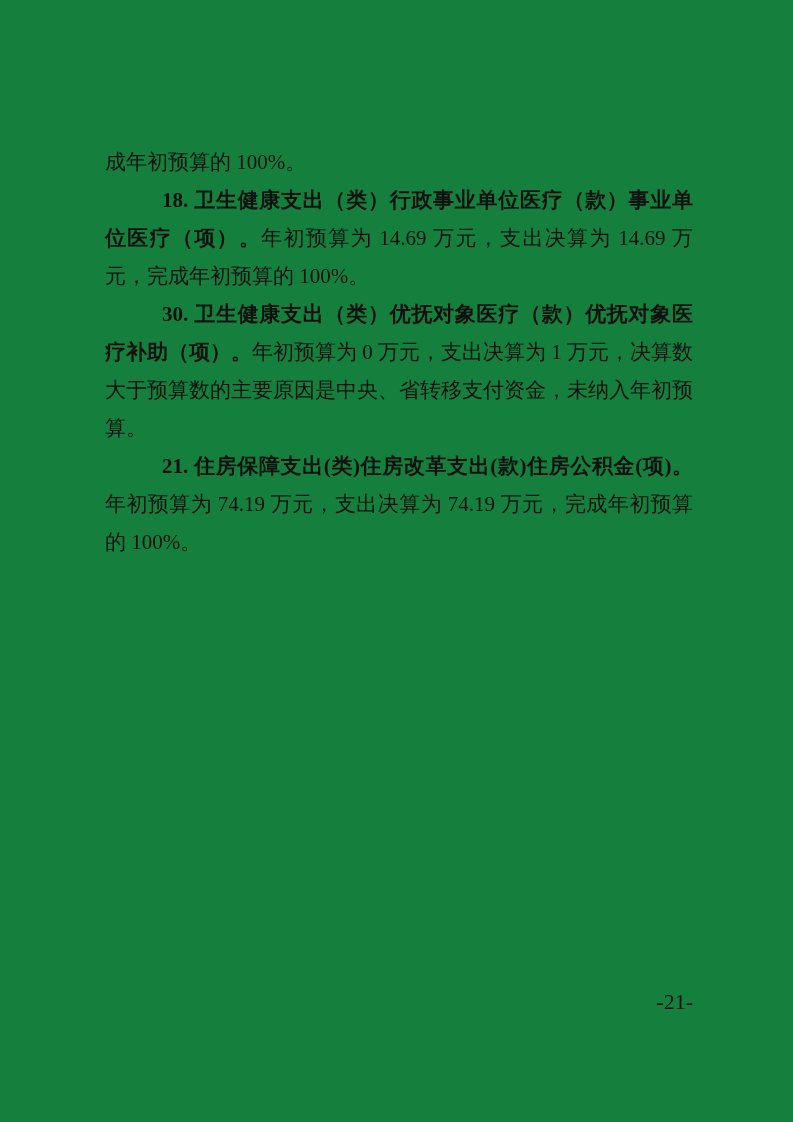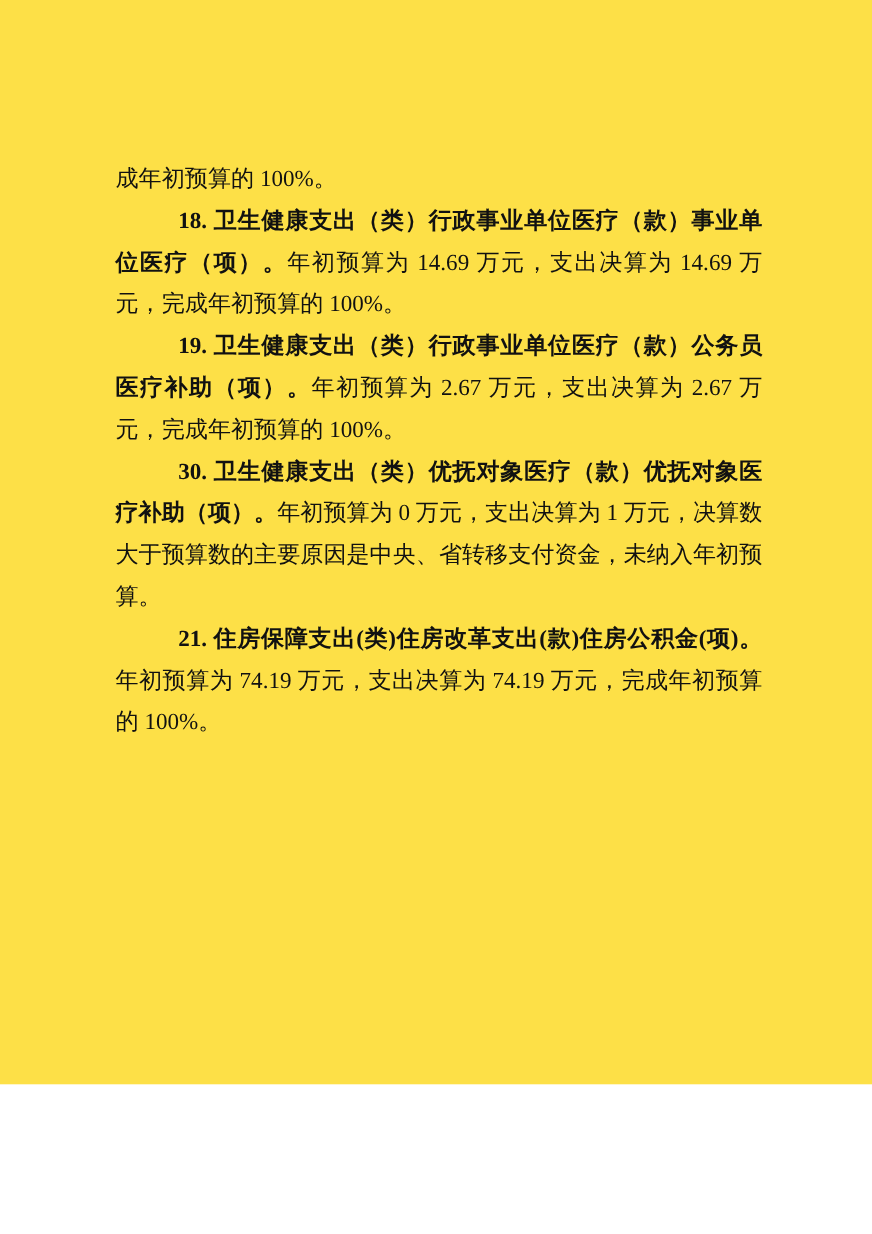--- a/index.html
+++ b/index.html
@@ -3,22 +3,22 @@
 <meta charset="utf-8">
 <style>
   html, body {
     margin: 0;
     padding: 0;
     background: #ffffff;
   }
   .page {
     position: relative;
     width: 793px;
-    height: 986px;
-    background: #fde047;
+    height: 1122px;
+    background: #15803d;
     box-sizing: border-box;
     padding: 143px 100px 0 105px;
     font-family: "Liberation Serif", "DejaVu Serif", serif;
     font-size: 21px;
     line-height: 38px;
     color: #111111;
     overflow: hidden;
   }
   .para {
     margin: 0;
@@ -50,21 +50,20 @@
 </style>
 </head>
 <body>
 
 <div class="page">
 
   <p class="para"><span>成年初预算的 100%。</span></p>
 
   <p class="para indent"><span class="lead">18. 卫生健康支出（类）行政事业单位医疗（款）事业单位医疗（项）。</span><span>年初预算为 14.69 万元，支出决算为 14.69 万元，完成年初预算的 100%。</span></p>
 
-  <p class="para indent"><span class="lead">19. 卫生健康支出（类）行政事业单位医疗（款）公务员医疗补助（项）。</span><span>年初预算为 2.67 万元，支出决算为 2.67 万元，完成年初预算的 100%。</span></p>
 
   <p class="para indent"><span class="lead">30. 卫生健康支出（类）优抚对象医疗（款）优抚对象医疗补助（项）。</span><span>年初预算为 0 万元，支出决算为 1 万元，决算数大于预算数的主要原因是中央、省转移支付资金，未纳入年初预算。</span></p>
 
   <p class="para indent"><span class="lead">21. 住房保障支出(类)住房改革支出(款)住房公积金(项)。</span><span>年初预算为 74.19 万元，支出决算为 74.19 万元，完成年初预算的 100%。</span></p>
 
 
 
 
   <div class="page-number">-21-</div>
 

